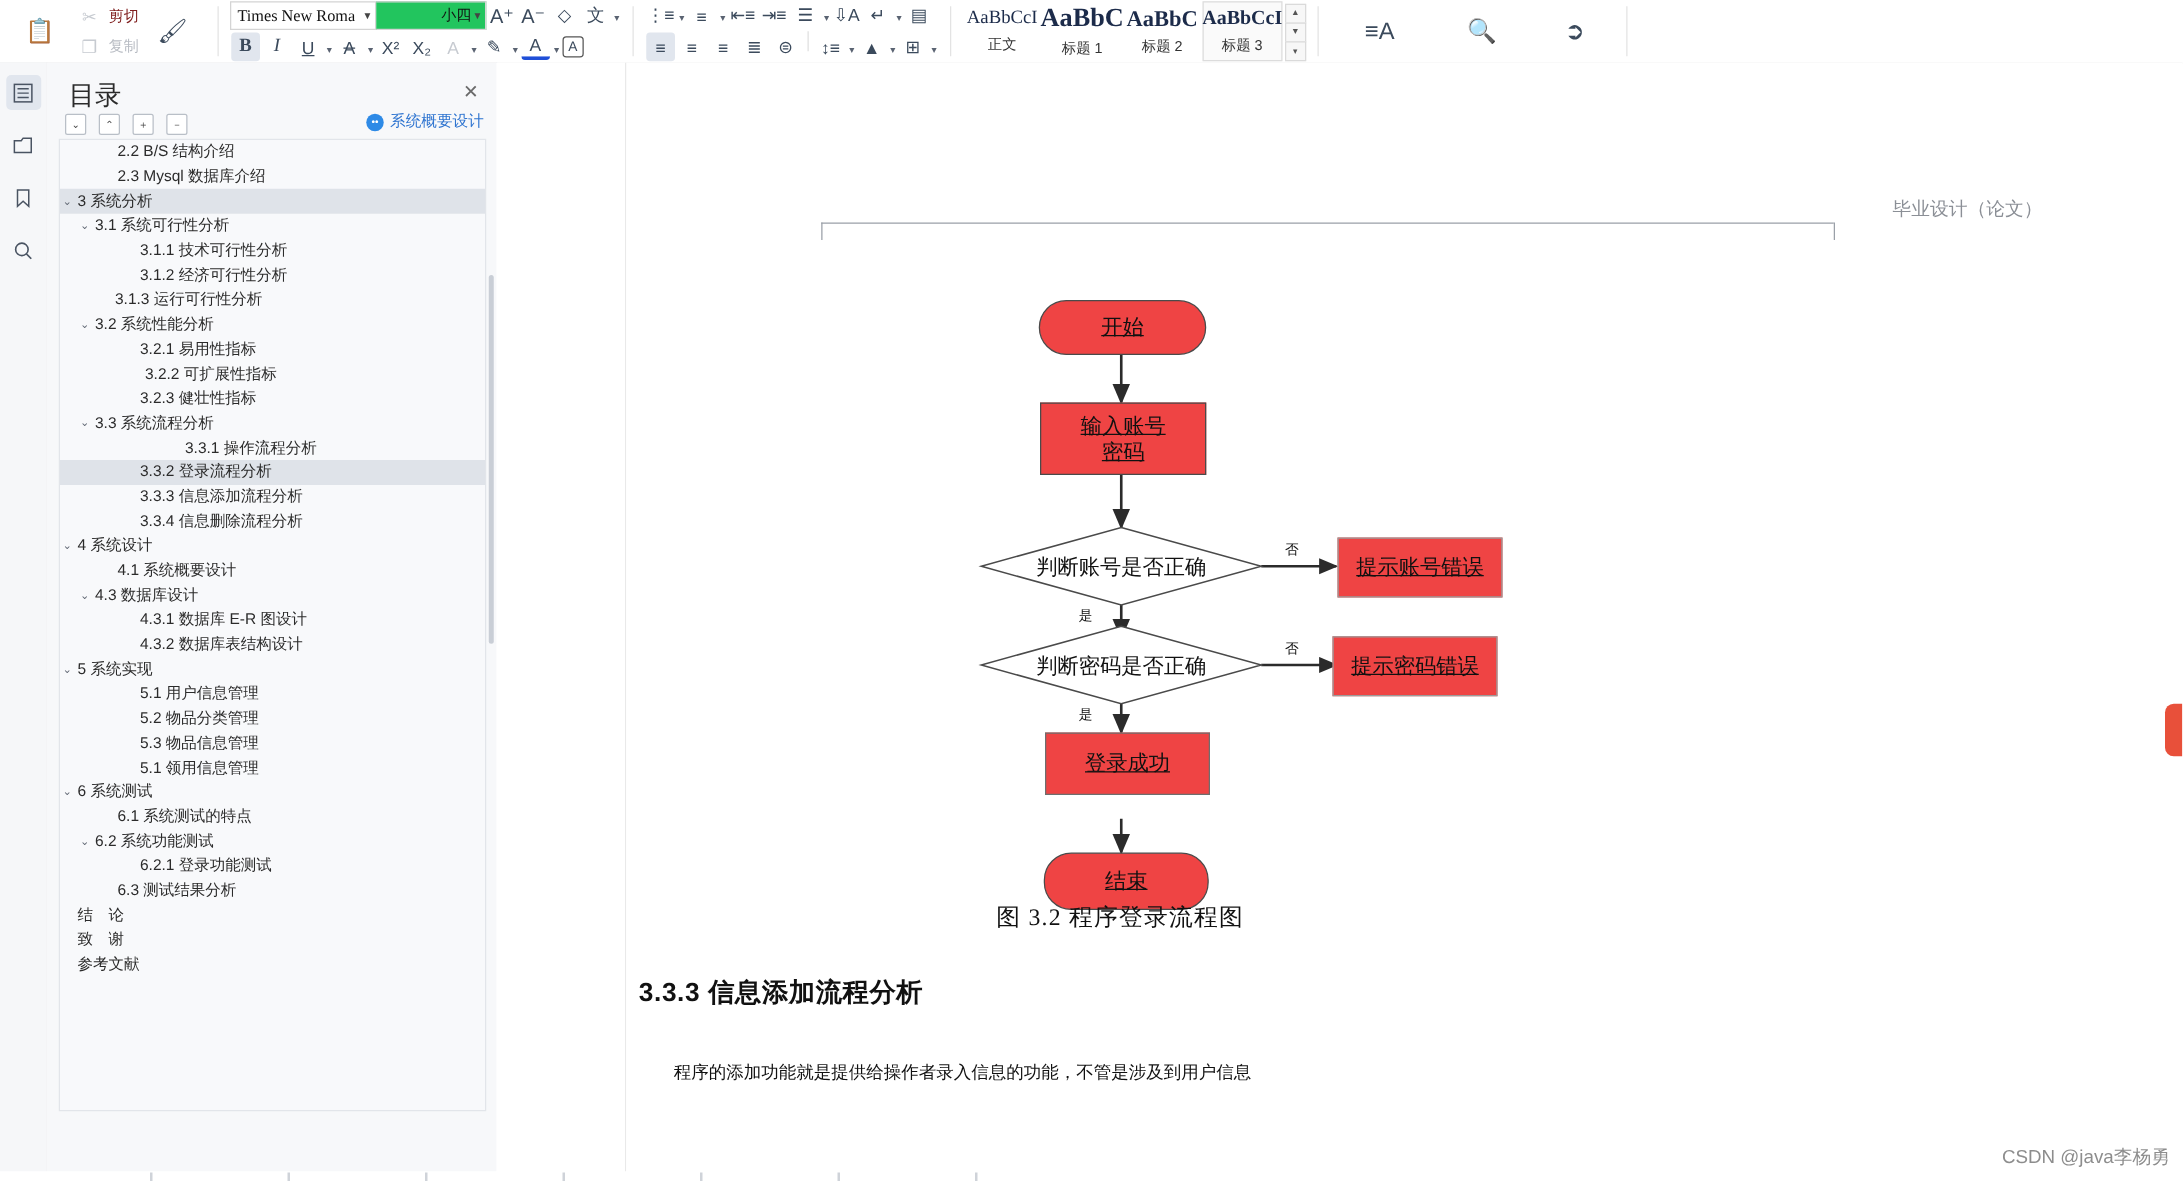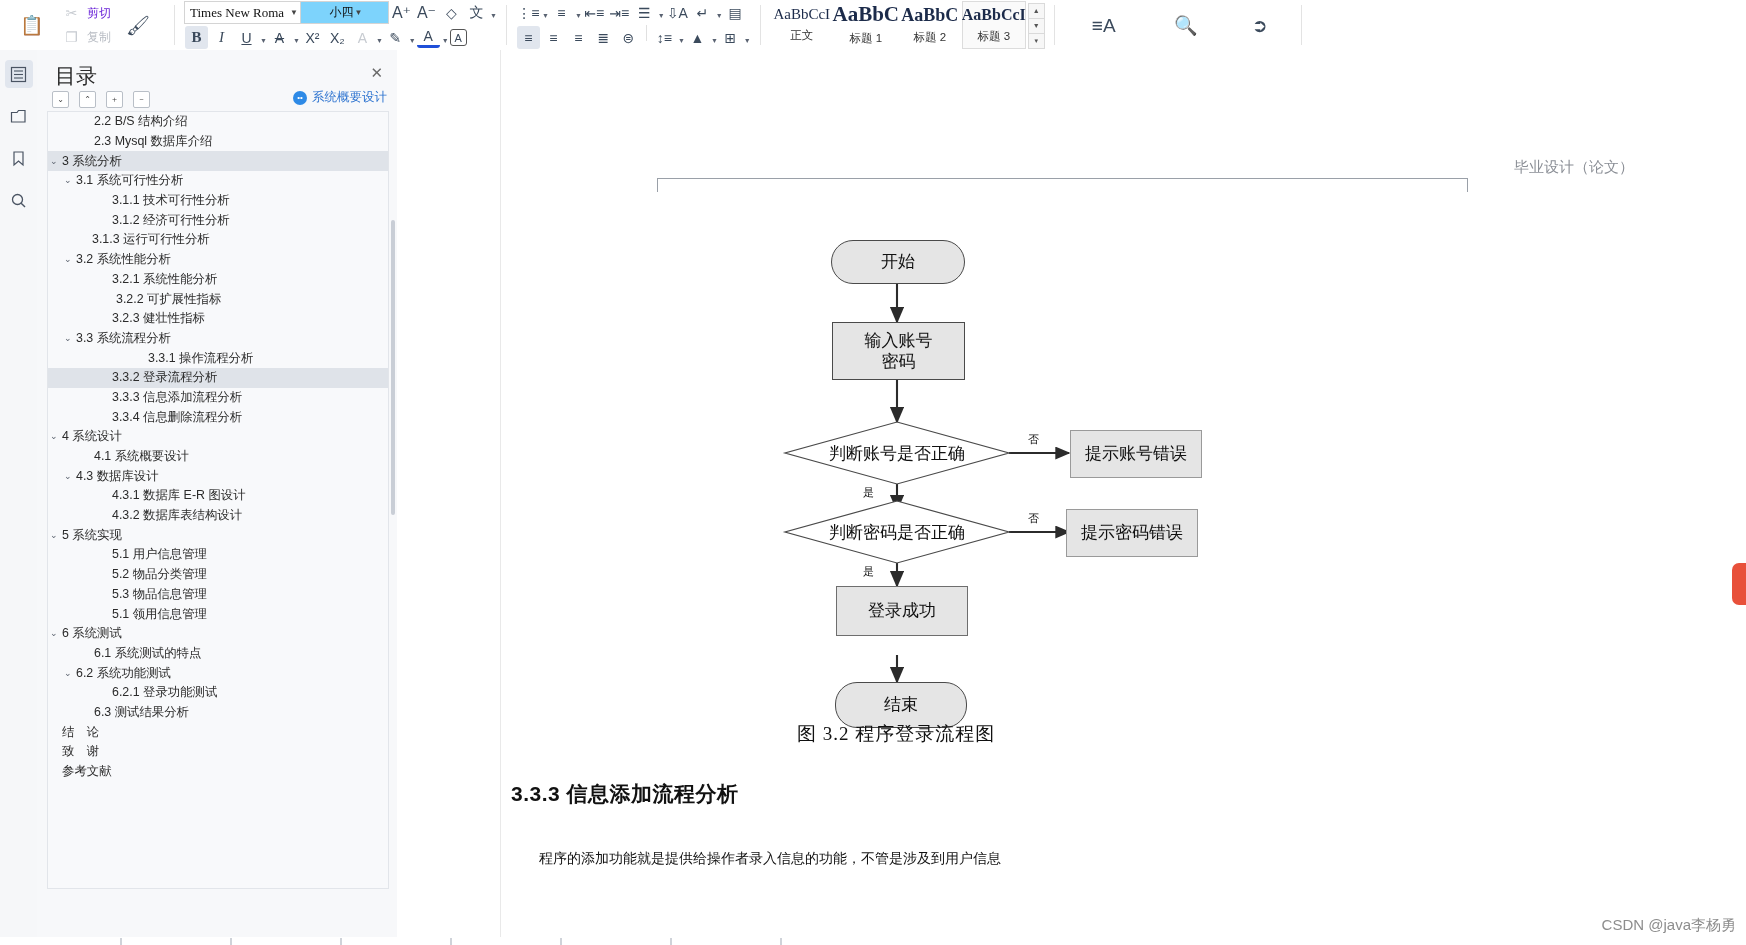--- a/index.html
+++ b/index.html
@@ -41,22 +41,22 @@
   .stack2 .r .lbl{font-size:12px;margin-left:3px;}
 
   .fontbox{
     display:flex;align-items:center;height:21px;width:108px;
     border:1px solid #d4d4d4;background:#fff;padding:0 2px 0 5px;
     font-size:13px;color:#111;font-family:"Liberation Serif","DejaVu Serif",serif;
     justify-content:space-between;
   }
   .sizebox{
     display:flex;align-items:center;height:21px;width:80px;
-    border:1px solid #d4d4d4;border-left:none;background:#7dd3fc;padding:0 2px 0 5px;
-    font-size:12px;color:#111;justify-content:center;font-family:Liberation Serif, serif;
+    border:1px solid #d4d4d4;border-left:none;background:#22c55e;padding:0 2px 0 5px;
+    font-size:12px;color:#111;justify-content:flex-end;font-family:Liberation Serif, serif;
   }
   .fontbox .caret,.sizebox .caret{transform:none;font-size:8px;color:#444;}
 
   
   .gallery{display:flex;align-items:center;height:50px;}
   .style-cell{
     width:62px;height:46px;display:flex;flex-direction:column;
     align-items:center;justify-content:center;border:1px solid transparent;
     background:#fff;
   }
@@ -147,21 +147,21 @@
     position:absolute;left:156px;top:98px;width:810px;height:0;
     border-top:1px solid #9aa0a8;
   }
   .hdr-tick-l{position:absolute;left:156px;top:98px;width:0;height:14px;border-left:1px solid #9aa0a8;}
   .hdr-tick-r{position:absolute;left:966px;top:98px;width:0;height:14px;border-left:1px solid #9aa0a8;}
 
   .fc{position:absolute;left:0;top:0;width:1245px;height:640px;}
   .node{
     position:absolute;display:flex;align-items:center;justify-content:center;
     font-family:"Liberation Serif","DejaVu Serif",serif;
-    color:#111;background:#e5e5e5;line-height:1.25;
+    color:#111;background:#ef4444;line-height:1.25;text-decoration:underline;
   }
   .term{border:1px solid #4a4a4a;border-radius:22px;font-size:17px;}
   .proc{border:1px solid #4a4a4a;font-size:17px;}
   .dec-label{
     position:absolute;width:100%;text-align:center;
     font-family:"Liberation Serif","DejaVu Serif",serif;font-size:17px;color:#111;
   }
   .edge-lbl{
     position:absolute;font-family:"Liberation Serif","DejaVu Serif",serif;
     font-size:11px;color:#111;
@@ -200,21 +200,21 @@
   <div class="toolbar">
 
     <div class="tb-group">
       <div class="bigbtn">
         <span class="glyph">📋</span>
         <span class="cap"><span>粘贴</span><span class="caret">▼</span></span>
       </div>
       <div class="stack2">
         <div class="r">
           <span class="ic dis">✂</span>
-          <span class="lbl" style="color:#6d28d9">剪切</span>
+          <span class="lbl" style="color:#7f1d1d">剪切</span>
         </div>
         <div class="r">
           <span class="ic dis">❐</span>
           <span class="lbl" style="color:#b9bdc4">复制</span>
         </div>
       </div>
       <div class="bigbtn">
         <span class="glyph">🖌</span>
         <span class="cap">格式刷</span>
       </div>
@@ -404,21 +404,21 @@
           <span style="margin-left: 64px;">3.1.2 经济可行性分析</span>
         </div>
         <div class="toc-row">
           <span style="margin-left: 44px;">3.1.3 运行可行性分析</span>
         </div>
         <div class="toc-row">
           <span class="chev" style="left: 16px;">⌄</span>
           <span style="margin-left: 28px;">3.2  系统性能分析</span>
         </div>
         <div class="toc-row">
-          <span style="margin-left: 64px;">3.2.1 系统性能分析</span>
+          <span style="margin-left: 64px;">3.2.1 易用性指标</span>
         </div>
         <div class="toc-row">
           <span style="margin-left: 68px;">3.2.2 可扩展性指标</span>
         </div>
         <div class="toc-row">
           <span style="margin-left: 64px;">3.2.3 健壮性指标</span>
         </div>
         <div class="toc-row">
           <span class="chev" style="left: 16px;">⌄</span>
           <span style="margin-left: 28px;">3.3  系统流程分析</span>

